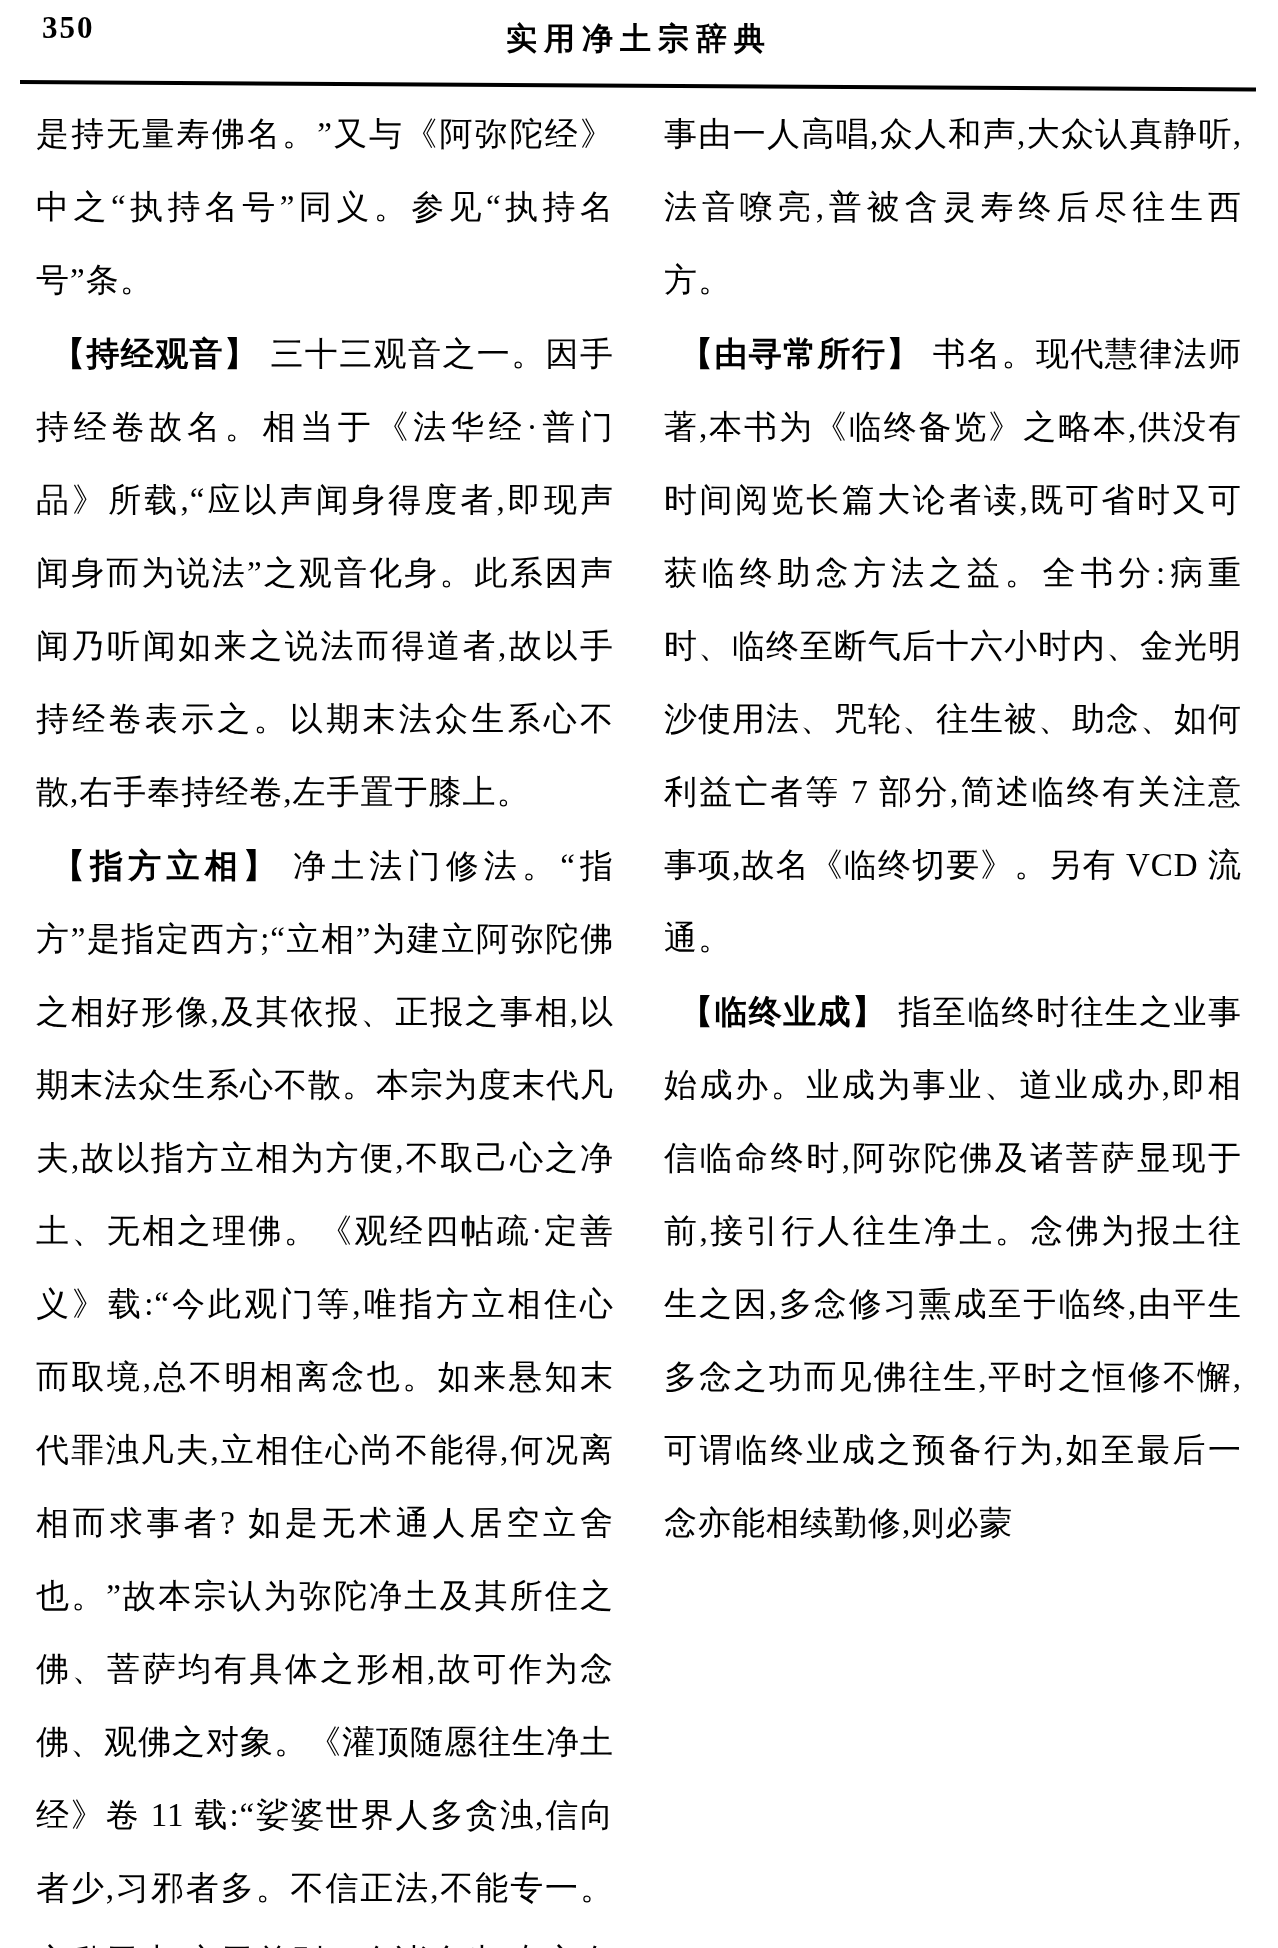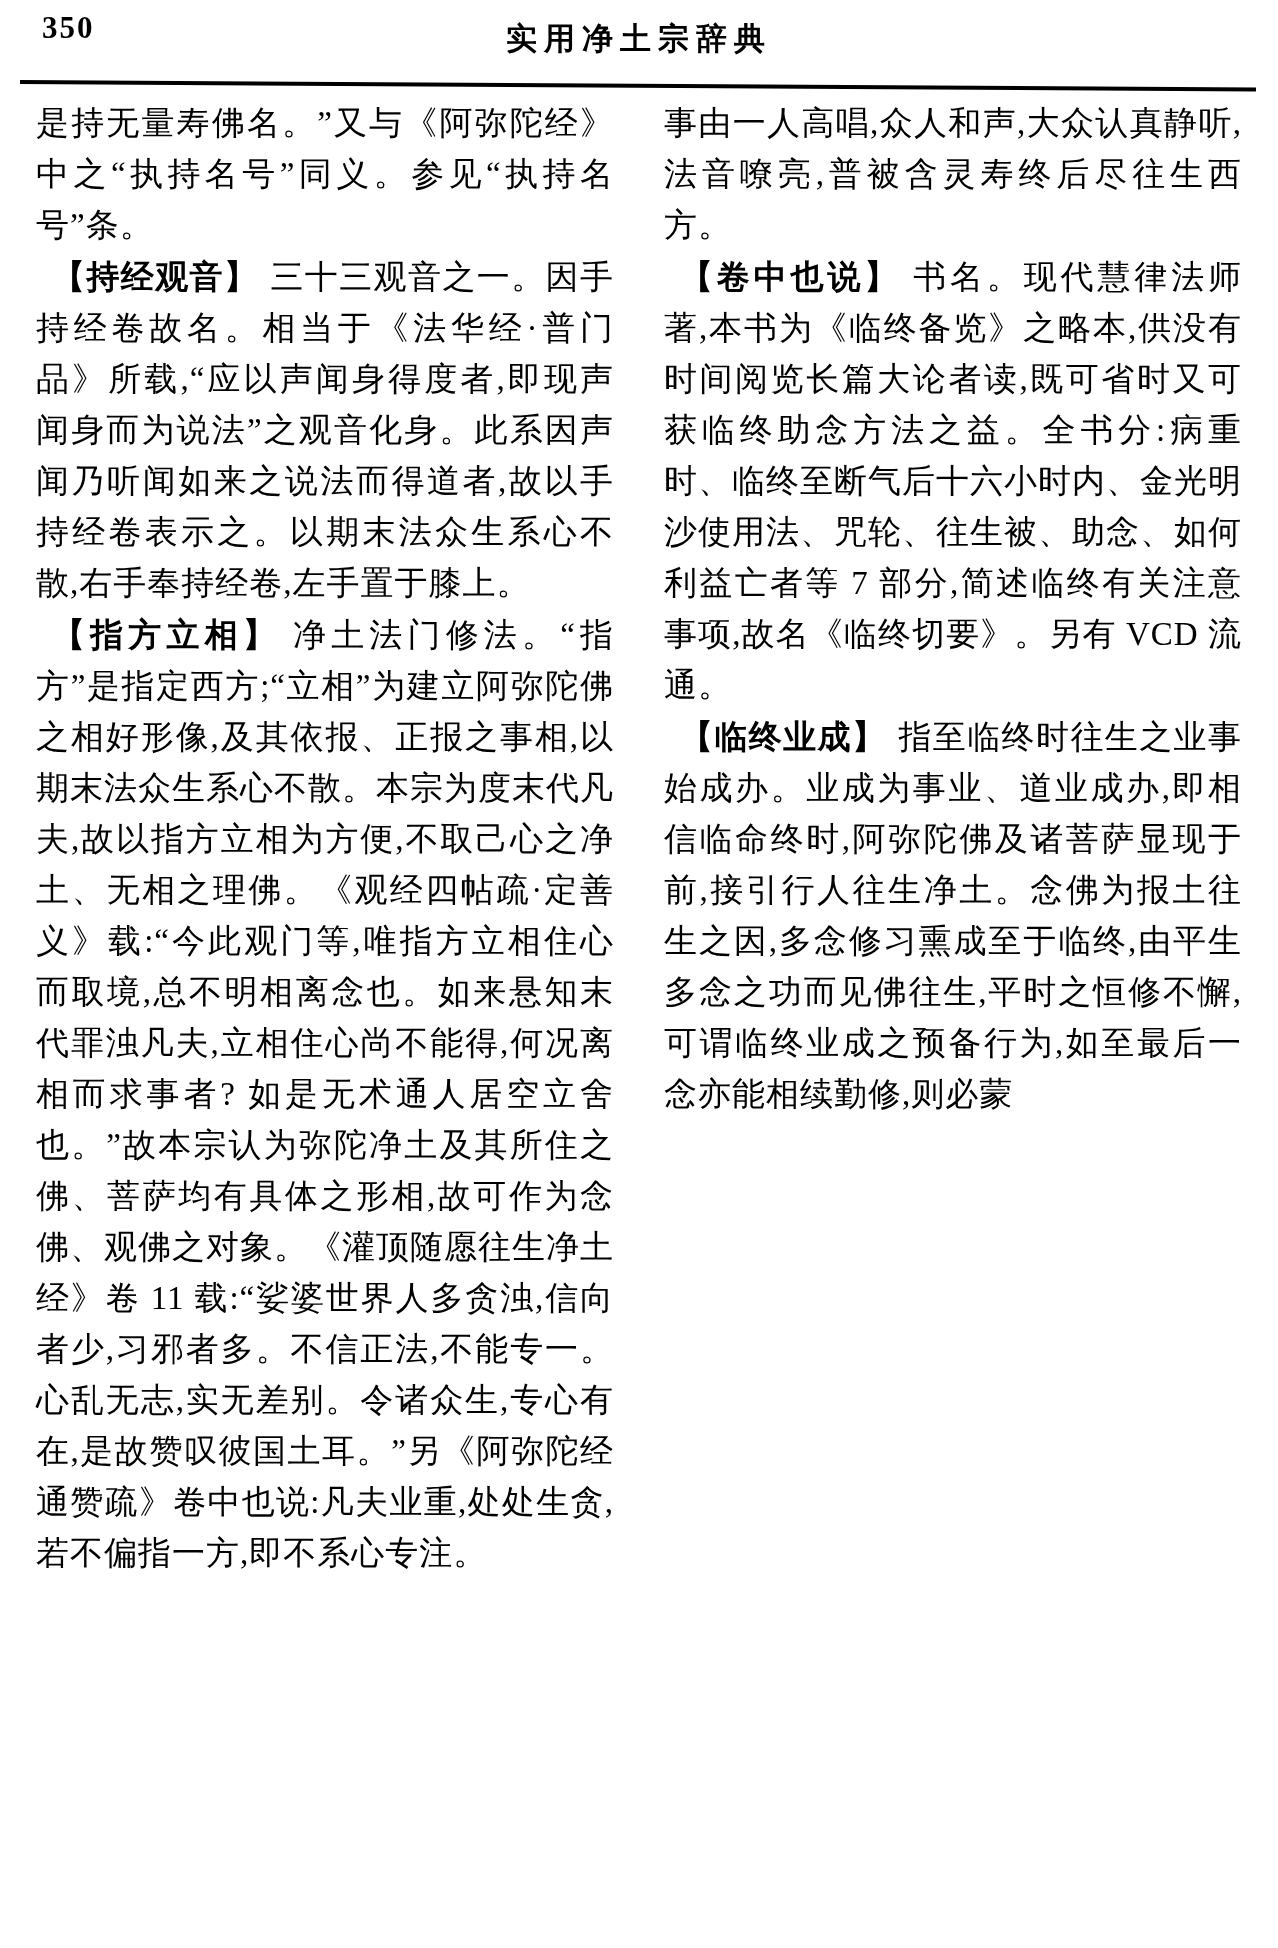--- a/index.html
+++ b/index.html
@@ -48,21 +48,21 @@
   .columns {
     display: flex;
     gap: 50px;
     padding: 14px 36px 0 36px;
   }
   .col {
     width: 578px;
   }
   .para {
     font-size: 33px;
-    line-height: 51px;
+    line-height: 73px;
     text-align: justify;
     text-justify: inter-ideograph;
     word-break: break-all;
     letter-spacing: 1px;
   }
   .headword {
     font-family: "Liberation Sans", "DejaVu Sans", sans-serif;
     font-weight: bold;
     margin-right: 12px;
     margin-left: 16px;
@@ -78,17 +78,17 @@
   </div>
   <div class="rule"></div>
   <div class="columns">
     <div class="col" id="col-left">
         <div class="para"><span>是持无量寿佛名。”又与《阿弥陀经》中之“执持名号”同义。参见“执持名号”条。</span></div>
         <div class="para"><span class="headword">【持经观音】</span><span>三十三观音之一。因手持经卷故名。相当于《法华经·普门品》所载,“应以声闻身得度者,即现声闻身而为说法”之观音化身。此系因声闻乃听闻如来之说法而得道者,故以手持经卷表示之。以期末法众生系心不散,右手奉持经卷,左手置于膝上。</span></div>
         <div class="para"><span class="headword">【指方立相】</span><span>净土法门修法。“指方”是指定西方;“立相”为建立阿弥陀佛之相好形像,及其依报、正报之事相,以期末法众生系心不散。本宗为度末代凡夫,故以指方立相为方便,不取己心之净土、无相之理佛。《观经四帖疏·定善义》载:“今此观门等,唯指方立相住心而取境,总不明相离念也。如来悬知末代罪浊凡夫,立相住心尚不能得,何况离相而求事者? 如是无术通人居空立舍也。”故本宗认为弥陀净土及其所住之佛、菩萨均有具体之形相,故可作为念佛、观佛之对象。《灌顶随愿往生净土经》卷 11 载:“娑婆世界人多贪浊,信向者少,习邪者多。不信正法,不能专一。心乱无志,实无差别。令诸众生,专心有在,是故赞叹彼国土耳。”另《阿弥陀经通赞疏》卷中也说:凡夫业重,处处生贪,若不偏指一方,即不系心专注。</span></div>
       </div>
     <div class="col" id="col-right">
         <div class="para"><span>事由一人高唱,众人和声,大众认真静听,法音嘹亮,普被含灵寿终后尽往生西方。</span></div>
-        <div class="para"><span class="headword">【卷中也说】</span><span>书名。现代慧律法师著,本书为《临终备览》之略本,供没有时间阅览长篇大论者读,既可省时又可获临终助念方法之益。全书分:病重时、临终至断气后十六小时内、金光明沙使用法、咒轮、往生被、助念、如何利益亡者等 7 部分,简述临终有关注意事项,故名《临终切要》。另有 VCD 流通。</span></div>
+        <div class="para"><span class="headword">【由寻常所行】</span><span>书名。现代慧律法师著,本书为《临终备览》之略本,供没有时间阅览长篇大论者读,既可省时又可获临终助念方法之益。全书分:病重时、临终至断气后十六小时内、金光明沙使用法、咒轮、往生被、助念、如何利益亡者等 7 部分,简述临终有关注意事项,故名《临终切要》。另有 VCD 流通。</span></div>
         <div class="para"><span class="headword">【临终业成】</span><span>指至临终时往生之业事始成办。业成为事业、道业成办,即相信临命终时,阿弥陀佛及诸菩萨显现于前,接引行人往生净土。念佛为报土往生之因,多念修习熏成至于临终,由平生多念之功而见佛往生,平时之恒修不懈,可谓临终业成之预备行为,如至最后一念亦能相续勤修,则必蒙</span></div>
       </div>
   </div>
 </div>
 
 </body></html>

